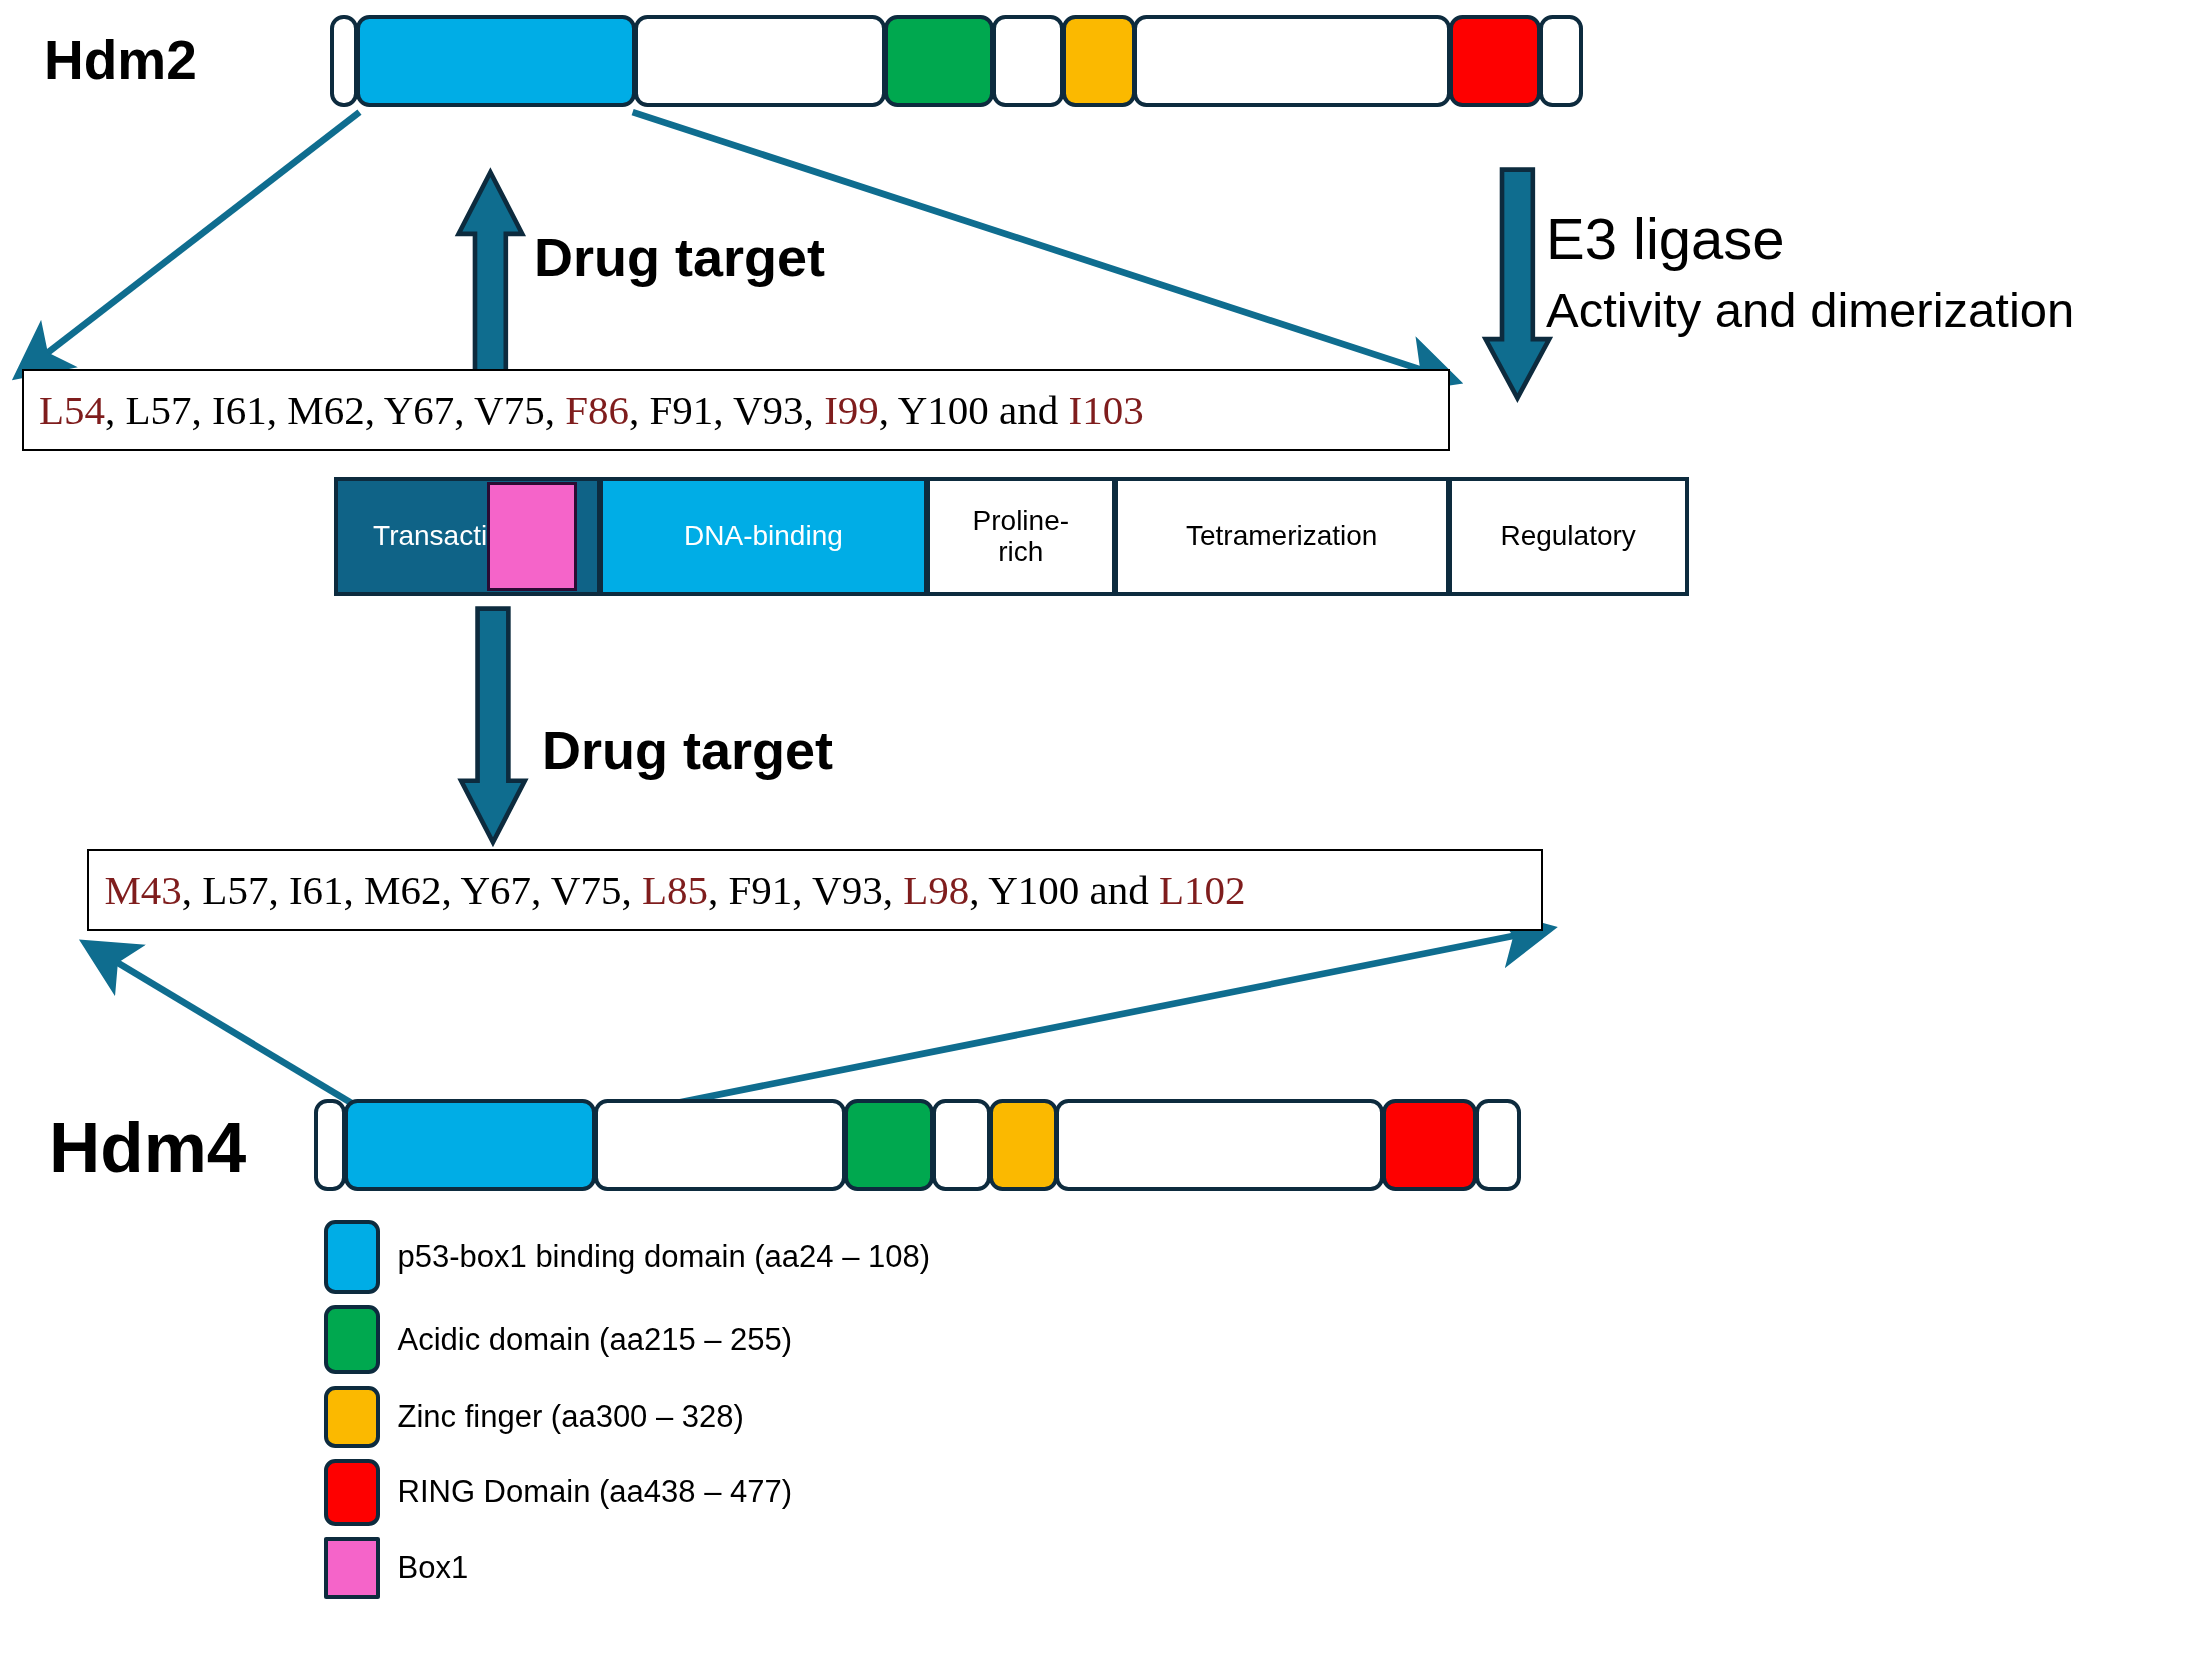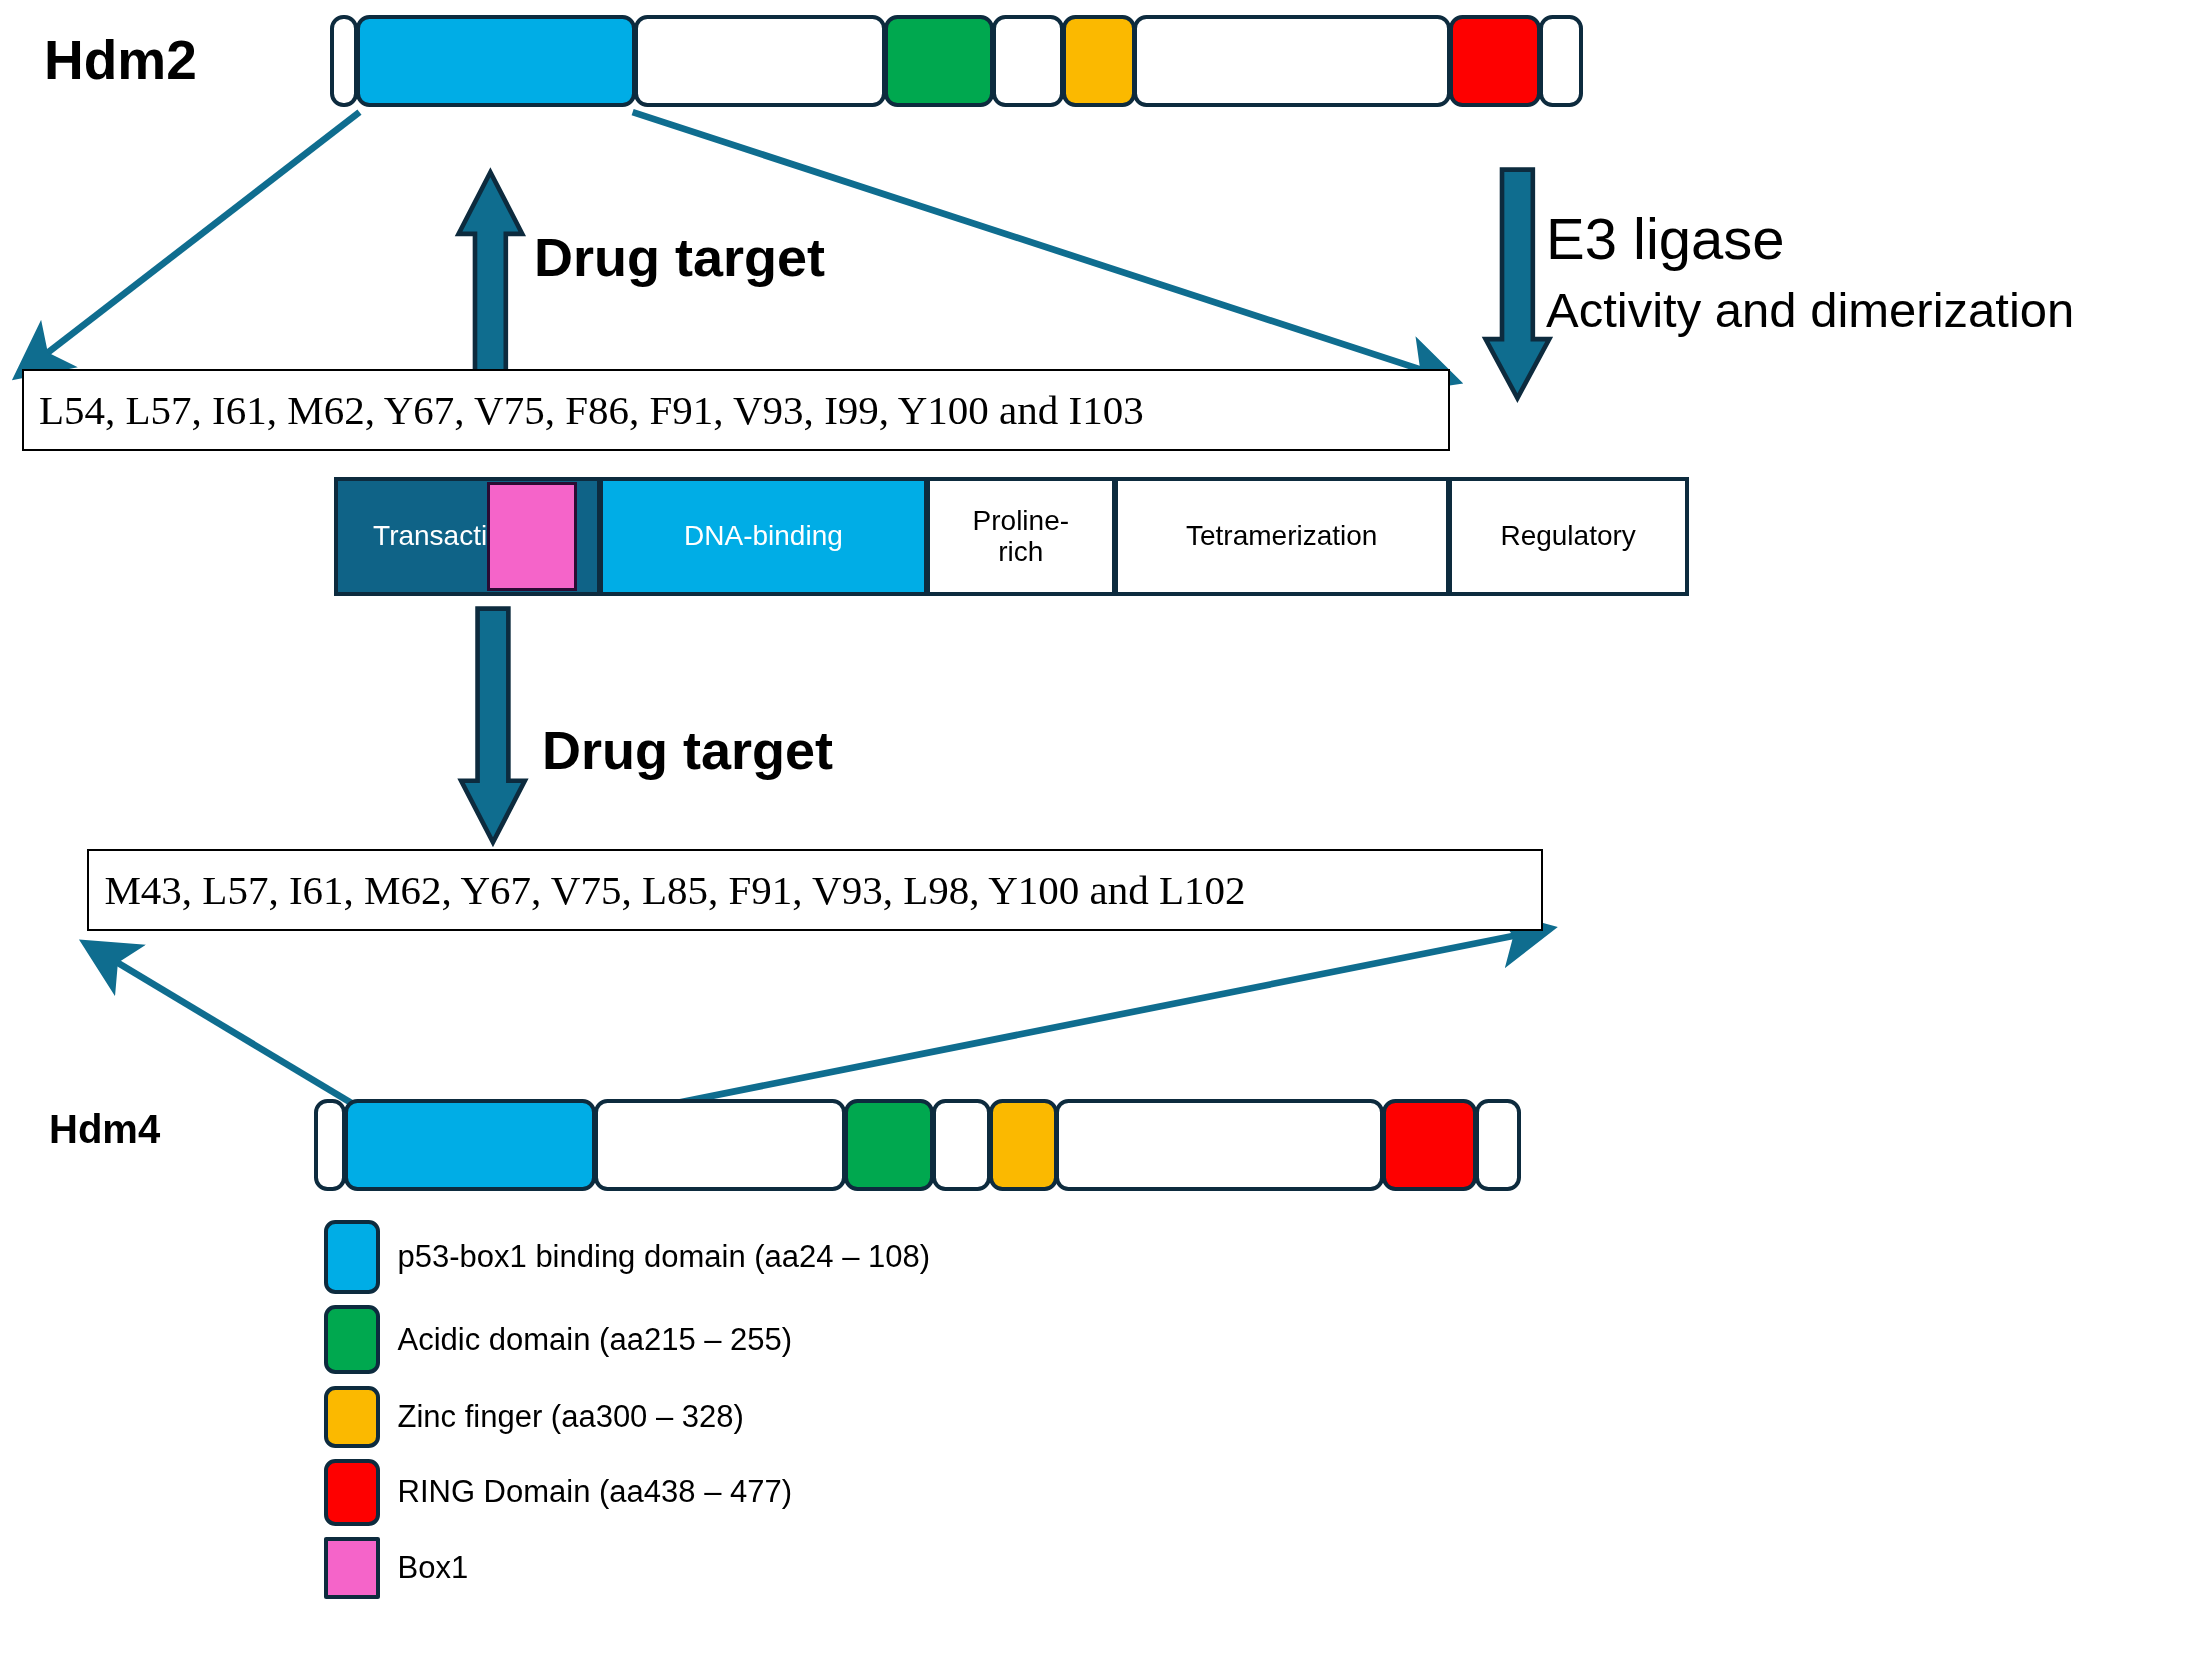--- a/index.html
+++ b/index.html
@@ -59,21 +59,21 @@
     white-space: nowrap;
     font-family: "Liberation Serif", serif;
     overflow: hidden;
   }
   .residue-inner {
     padding-left: 15.4px;
     font-size: 41px;
     line-height: 1;
     color: #000000;
   }
-  .res-hl { color: #000000; }
+  .res-hl { color: #7f1d1d; }
 
   
   .p53-bar {
     position: absolute;
     display: flex;
     align-items: stretch;
   }
   .p53-seg {
     box-sizing: border-box;
     border: 4.1px solid #0d2b3e;
@@ -198,21 +198,21 @@
         <span style="white-space: pre-line;">Regulatory</span>
       </div>
     </div>
 
   <div class="flow-label" style="left:542px; top:719px; font-size:54px;">Drug target</div>
 
   <div class="residue-box" id="res-box-hdm4" style="left:87px; top:849px; width:1456px; height:82px;">
     <div class="residue-inner"><span class="res-hl">M43</span><span>, </span><span>L57, I61, M62, Y67, V75, </span><span class="res-hl">L85</span><span>, </span><span>F91, V93, </span><span class="res-hl">L98</span><span>, </span><span>Y100 and </span><span class="res-hl">L102</span></div>
   </div>
 
-  <div class="protein-name" style="left:49px; top:1107px; font-size:40px;">Hdm4</div>
+  <div class="protein-name" style="left:49px; top:1107px; font-size:71px;">Hdm4</div>
 
   <div class="protein-bar" id="bar-hdm4" style="left:314px; top:1099px; height:92px;">
       <div class="seg" style="width: 32px; background: rgb(255, 255, 255);"></div>
       <div class="seg" style="width: 252px; background: rgb(0, 173, 230);"></div>
       <div class="seg" style="width: 252px; background: rgb(255, 255, 255);"></div>
       <div class="seg" style="width: 90px; background: rgb(0, 168, 79);"></div>
       <div class="seg" style="width: 59px; background: rgb(255, 255, 255);"></div>
       <div class="seg" style="width: 69px; background: rgb(251, 185, 0);"></div>
       <div class="seg" style="width: 329px; background: rgb(255, 255, 255);"></div>
       <div class="seg" style="width: 95px; background: rgb(254, 0, 0);"></div>

